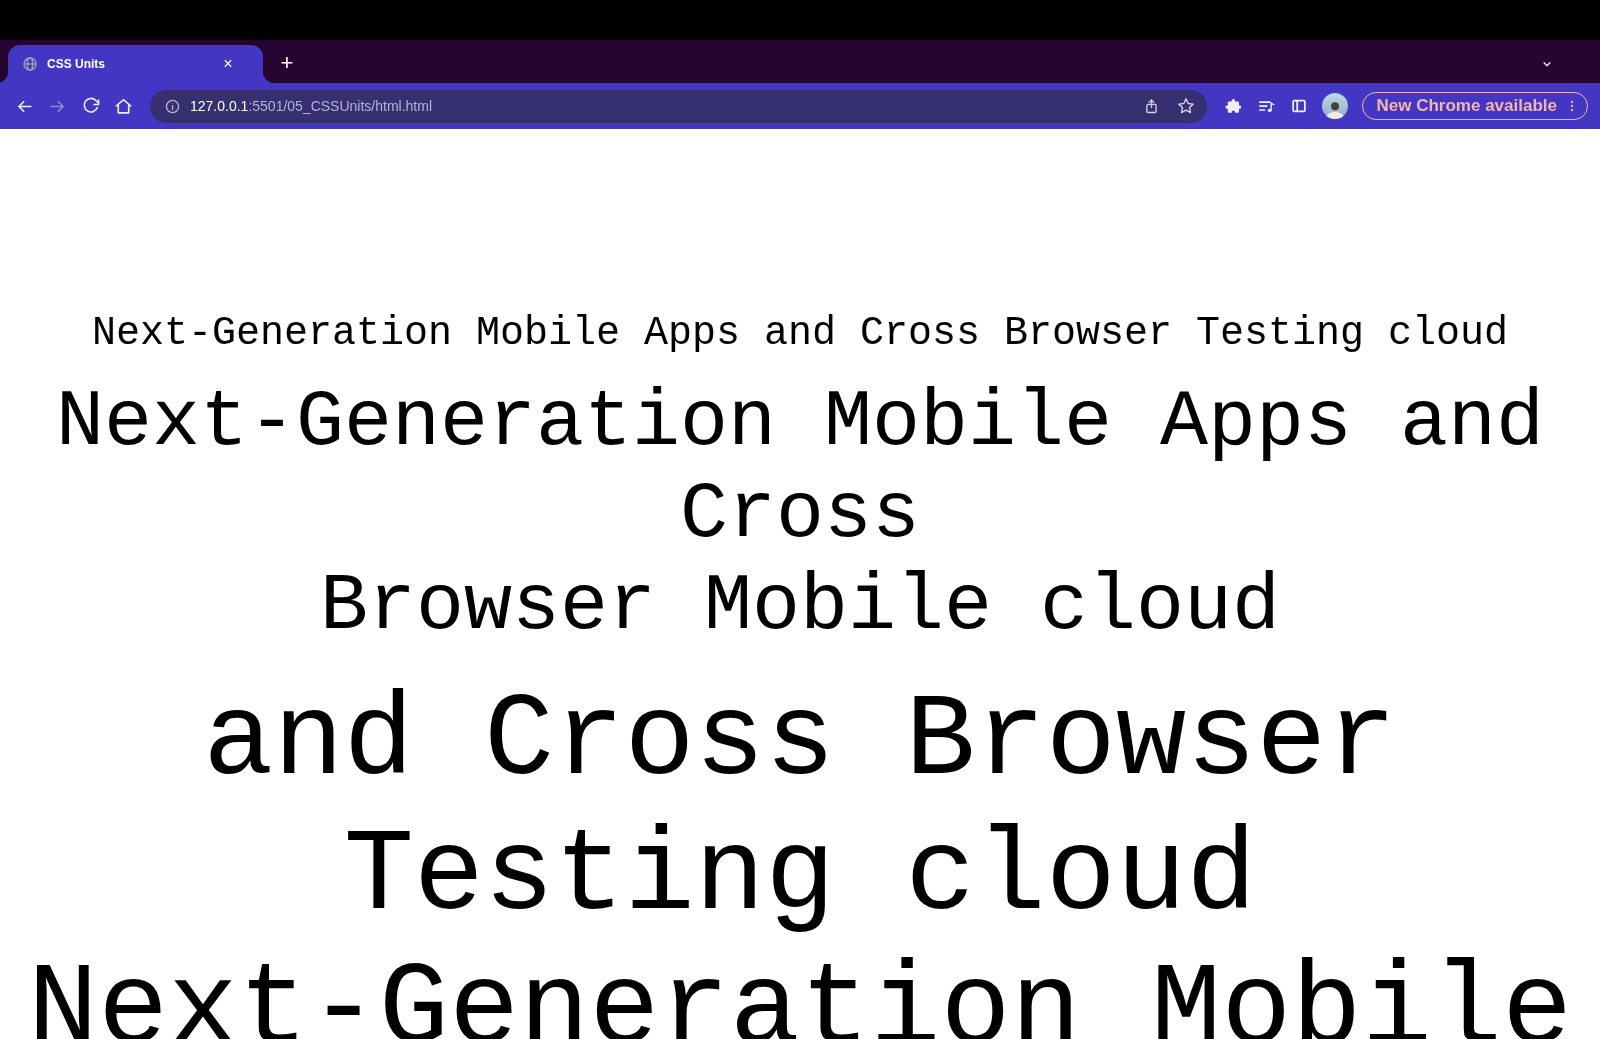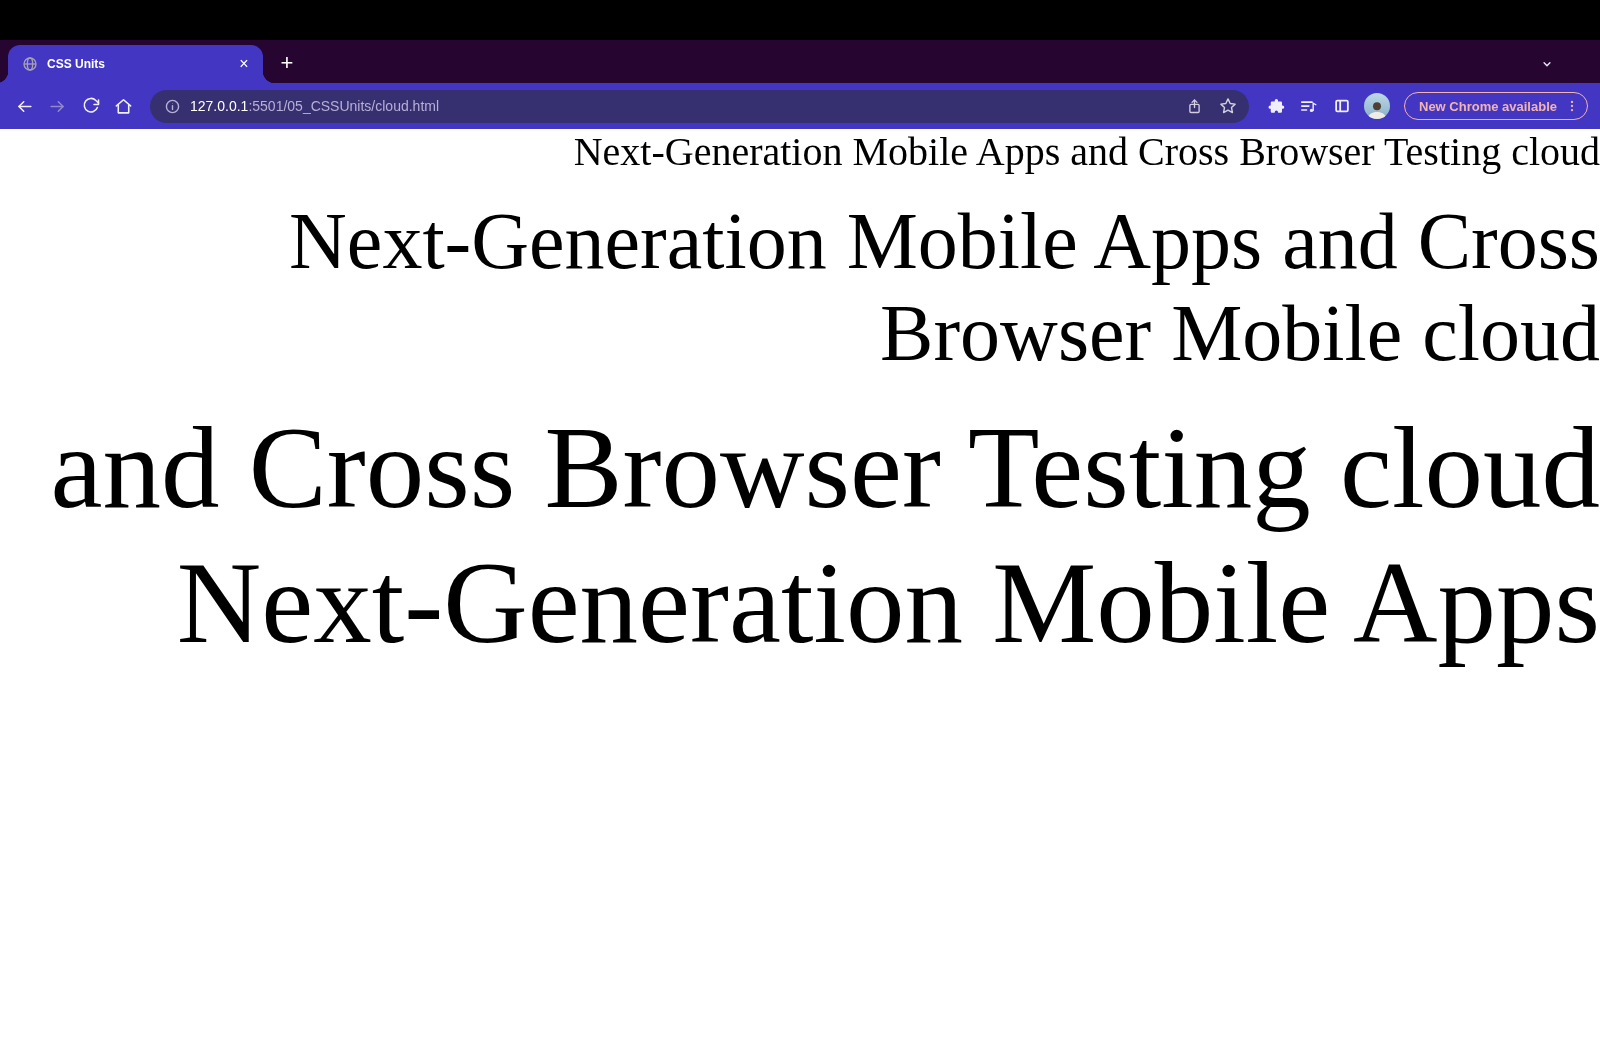--- a/index.html
+++ b/index.html
@@ -21,21 +21,21 @@
     font-family:"Liberation Sans","DejaVu Sans",sans-serif;}
   .window{width:1600px;height:1039px;display:flex;flex-direction:column;}
 
   
   .top-black{height:40px;background:var(--top-bar);flex:none;}
 
   
   .tab-strip{height:43px;background:var(--tab-strip);position:relative;flex:none;
     display:flex;align-items:flex-end;}
   .tab{position:relative;margin-left:8px;width:255px;height:38px;background:var(--toolbar);
-    border-radius:12px 12px 0 0;display:flex;align-items:center;padding:0 10px 0 14px;}
+    border-radius:12px 12px 0 0;display:flex;align-items:center;padding:0 26px 0 14px;}
   .tab::before,.tab::after{content:"";position:absolute;bottom:0;width:12px;height:12px;}
   .tab::before{left:-12px;background:radial-gradient(circle at 0 0,transparent 12px,var(--toolbar) 12.5px);}
   .tab::after{right:-12px;background:radial-gradient(circle at 100% 0,transparent 12px,var(--toolbar) 12.5px);}
   .tab-title{color:#fff;font-size:12px;font-weight:600;margin-left:9px;flex:1;
     white-space:nowrap;overflow:hidden;}
   .tab-close{color:#fff;font-size:16px;line-height:1;width:18px;height:18px;border-radius:50%;
     display:flex;align-items:center;justify-content:center;cursor:pointer;font-weight:400;}
   .new-tab{width:28px;height:28px;margin:0 0 6px 10px;border-radius:50%;display:flex;
     align-items:center;justify-content:center;color:#fff;font-size:22px;font-weight:300;cursor:pointer;}
   .strip-chevron{position:absolute;right:42px;bottom:8px;width:22px;height:22px;display:flex;
@@ -55,25 +55,25 @@
   .url .host{color:var(--url-host);font-weight:400;}
   .url .path{color:var(--url-path);font-weight:400;}
   .addr-btn{width:26px;height:26px;display:flex;align-items:center;justify-content:center;
     color:#d3cfe2;cursor:pointer;flex:none;margin-left:8px;}
   .avatar{width:26px;height:26px;border-radius:50%;overflow:hidden;flex:none;margin:0 4px;
     background:linear-gradient(180deg,#bcd9e8 0%,#9dc0d4 60%,#86aec6 100%);cursor:pointer;
     display:flex;align-items:flex-end;justify-content:center;}
   .update-pill{height:28px;border:1.5px solid var(--update-accent);border-radius:14px;
     color:var(--update-accent);display:flex;align-items:center;padding:0 8px 0 14px;gap:8px;
     cursor:pointer;flex:none;margin-left:6px;}
-  .update-pill .label{font-size:13px;font-weight:600;white-space:nowrap;}
+  .update-pill .label{font-size:17px;font-weight:600;white-space:nowrap;}
 
   
   .content{flex:1;background:var(--page-bg);color:var(--page-text);overflow:hidden;
-    font-family:Liberation Serif, serif;text-align:right;}
+    font-family:Liberation Mono, monospace;text-align:center;padding-top:182px;}
   .h-small{font-size:40px;font-weight:400;line-height:1.15;}
   .h-medium{font-size:80px;font-weight:400;line-height:1.15;margin-top:20px;}
   .h-large{font-size:117px;font-weight:400;line-height:1.15;margin-top:22px;}
 
   svg{display:block;}
 </style>
 </head>
 <body>
 
 <div class="window">
@@ -127,21 +127,21 @@
     </div>
 
     <div class="address-bar">
       <span class="site-info">
         <svg width="17" height="17" viewBox="0 0 24 24" fill="none" stroke="currentColor" stroke-width="2">
           <circle cx="12" cy="12" r="8.6"></circle>
             <path d="M12 11v5.2" stroke-linecap="round"></path>
             <circle cx="12" cy="7.6" r="0.6" fill="currentColor" stroke="none"></circle>
         </svg>
       </span>
-      <span class="url"><span class="host">127.0.0.1</span><span class="path">:5501/05_CSSUnits/cloud.html</span></span>
+      <span class="url"><span class="host">127.0.0.1</span><span class="path">:5501/05_CSSUnits/html.html</span></span>
       <span class="addr-btn">
         <svg width="17" height="17" viewBox="0 0 24 24" fill="none" stroke="currentColor" stroke-width="1.9" stroke-linecap="round" stroke-linejoin="round">
           <rect x="5.5" y="9" width="13" height="11.5" rx="1.5"></rect>
             <path d="M12 13.5V3"></path>
             <path d="M8.5 6.2 12 2.8l3.5 3.4"></path>
         </svg>
       </span>
       <span class="addr-btn">
         <svg width="18" height="18" viewBox="0 0 24 24" fill="none" stroke="currentColor" stroke-width="1.9" stroke-linejoin="round">
           <polygon points="12 2.5 14.9 8.6 21.5 9.5 16.7 14.1 17.9 20.7 12 17.5 6.1 20.7 7.3 14.1 2.5 9.5 9.1 8.6"></polygon>

